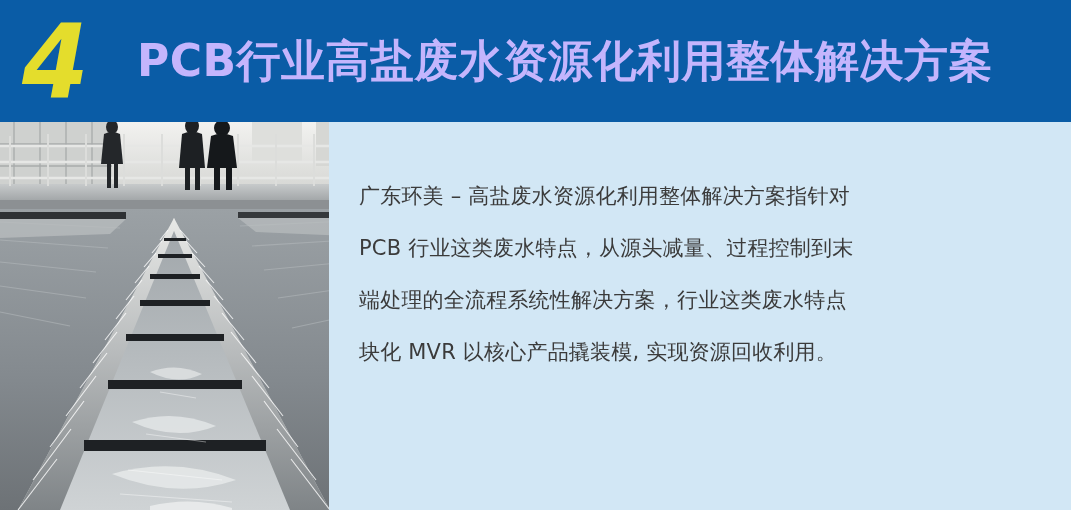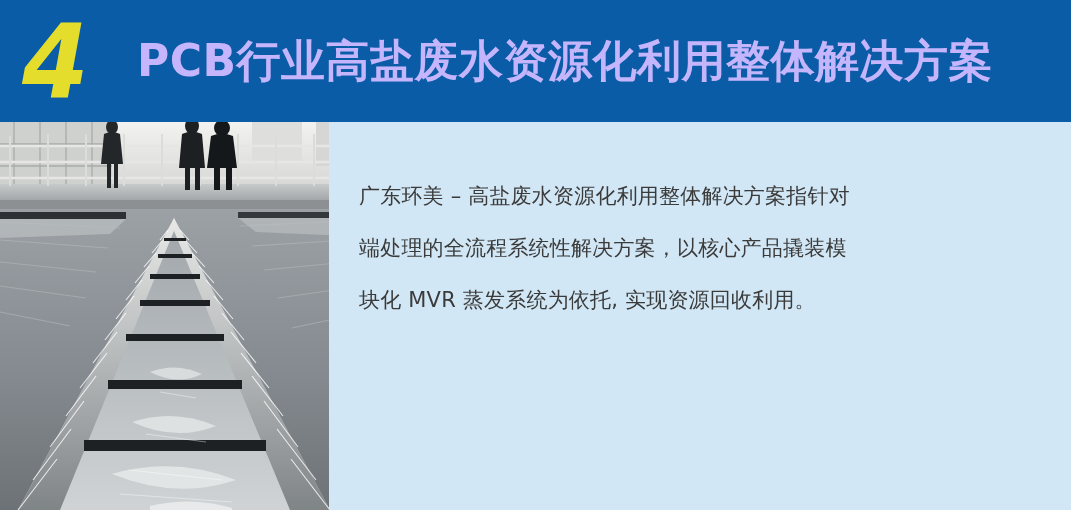--- a/index.html
+++ b/index.html
@@ -262,18 +262,19 @@
         <line x1="146" y1="312" x2="206" y2="320"></line>
         <line x1="128" y1="348" x2="222" y2="358"></line>
         <line x1="120" y1="372" x2="232" y2="380"></line>
       </g>
     </svg>
   </div>
 
   <div class="text-panel">
     <div class="body-copy">
       <p>广东环美 – 高盐废水资源化利用整体解决方案指针对</p>
-      <p>端处理的全流程系统性解决方案，以核心产品撬装模</p>
-      <p>块化 MVR 蒸发系统为依托, 实现资源回收利用。</p>
+      <p>PCB 行业这类废水特点，从源头减量、过程控制到末</p>
+      <p>端处理的全流程系统性解决方案，行业这类废水特点</p>
+      <p>块化 MVR 以核心产品撬装模, 实现资源回收利用。</p>
     </div>
   </div>
 
 </div>
 
 </body></html>

